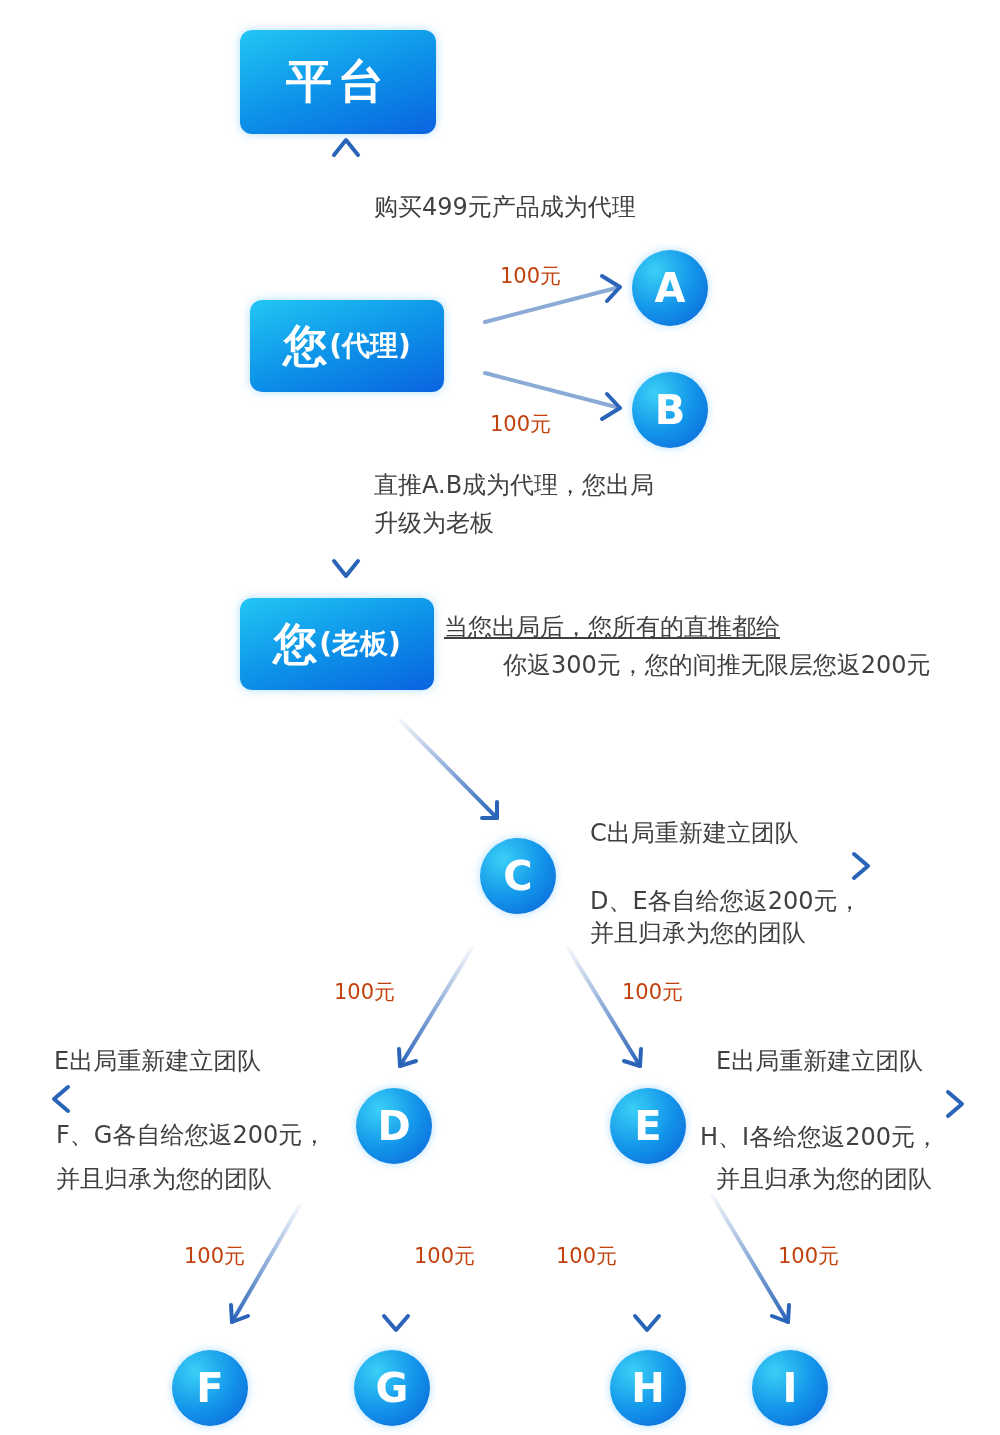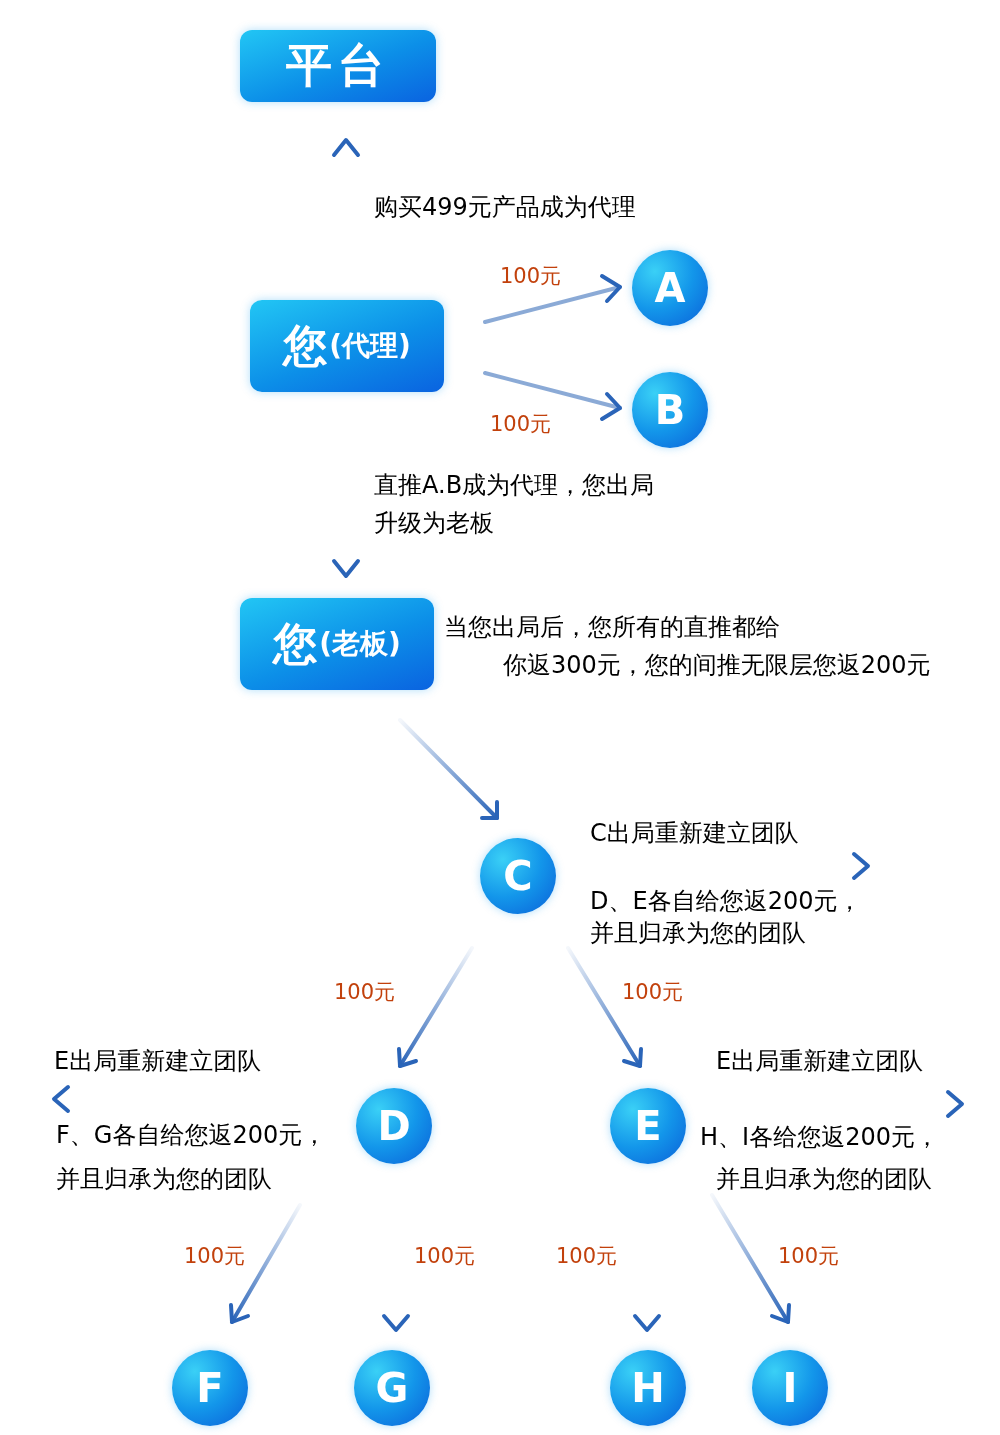--- a/index.html
+++ b/index.html
@@ -16,21 +16,21 @@
   .box .big { font-size: 46px; letter-spacing: 6px; }
   .box .main { font-size: 44px; }
   .box .sub { font-size: 28px; margin-left: 2px; }
   .circle {
     position: absolute; width: 76px; height: 76px; border-radius: 50%;
     background: radial-gradient(circle at 30% 28%, #3ad0f6 0%, #1396ea 50%, #0a5fd8 100%);
     box-shadow: 0 0 8px rgba(30,160,240,0.35);
     color: #ffffff; display: flex; align-items: center; justify-content: center;
     font-size: 40px; font-weight: bold; font-family: "DejaVu Sans", sans-serif;
   }
-  .txt { position: absolute; color: #000000; font-size: 24px; line-height: 38px; white-space: nowrap; }
+  .txt { position: absolute; color: #404040; font-size: 24px; line-height: 38px; white-space: nowrap; }
   .amt { position: absolute; color: #c2410c; font-size: 21px; white-space: nowrap; }
 </style>
 </head>
 <body>
 
 <svg class="arrows" viewBox="0 0 1000 1435">
   <defs>
     <linearGradient id="gUp" x1="0" y1="1" x2="0" y2="0">
       <stop offset="0" stop-color="#2a64b8" stop-opacity="0.05"></stop>
       <stop offset="1" stop-color="#2a64b8"></stop>
@@ -123,21 +123,21 @@
       <polyline points="635,1316 647,1330 659,1316" stroke="#2a64b8"></polyline>
     </g>
 
     <g>
       <line x1="712" y1="1195" x2="788" y2="1322" stroke="url(#gDiagDR)"></line>
       <polyline points="772,1316 788,1322 789,1305" stroke="#2a64b8"></polyline>
     </g>
   </g>
 </svg>
 
-<div class="box" style="left:240px; top:30px; width:196px; height:72px;">
+<div class="box" style="left:240px; top:30px; width:196px; height:104px;">
   <span class="big">平台</span>
 </div>
 
 <div class="box" style="left:250px; top:300px; width:194px; height:92px;">
   <span class="main">您</span>
   <span class="sub">(代理)</span>
 </div>
 
 <div class="box" style="left:240px; top:598px; width:194px; height:92px;">
   <span class="main">您</span>
@@ -152,21 +152,21 @@
 <div class="circle" style="left:172px; top:1350px;">F</div>
 <div class="circle" style="left:354px; top:1350px;">G</div>
 <div class="circle" style="left:610px; top:1350px;">H</div>
 <div class="circle" style="left:752px; top:1350px;">I</div>
 
 <div class="txt" style="left:374px; top:188px;">购买499元产品成为代理</div>
 
 <div class="txt" style="left:374px; top:466px;">直推A.B成为代理，您出局</div>
 <div class="txt" style="left:374px; top:504px;">升级为老板</div>
 
-<div class="txt" style="left:444px; top:608px;">当您出局后，您所有的直推都给</div>
+<div class="txt" style="left:444px; top:608px;text-decoration:underline;">当您出局后，您所有的直推都给</div>
 <div class="txt" style="left:456px; top:646px;margin-left:47px;">你返300元，您的间推无限层您返200元</div>
 
 <div class="txt" style="left:590px; top:814px;">C出局重新建立团队</div>
 <div class="txt" style="left:590px; top:882px;">D、E各自给您返200元，</div>
 <div class="txt" style="left:590px; top:914px;">并且归承为您的团队</div>
 
 <div class="txt" style="left:54px; top:1042px;">E出局重新建立团队</div>
 <div class="txt" style="left:56px; top:1116px;">F、G各自给您返200元，</div>
 <div class="txt" style="left:56px; top:1160px;">并且归承为您的团队</div>
 

